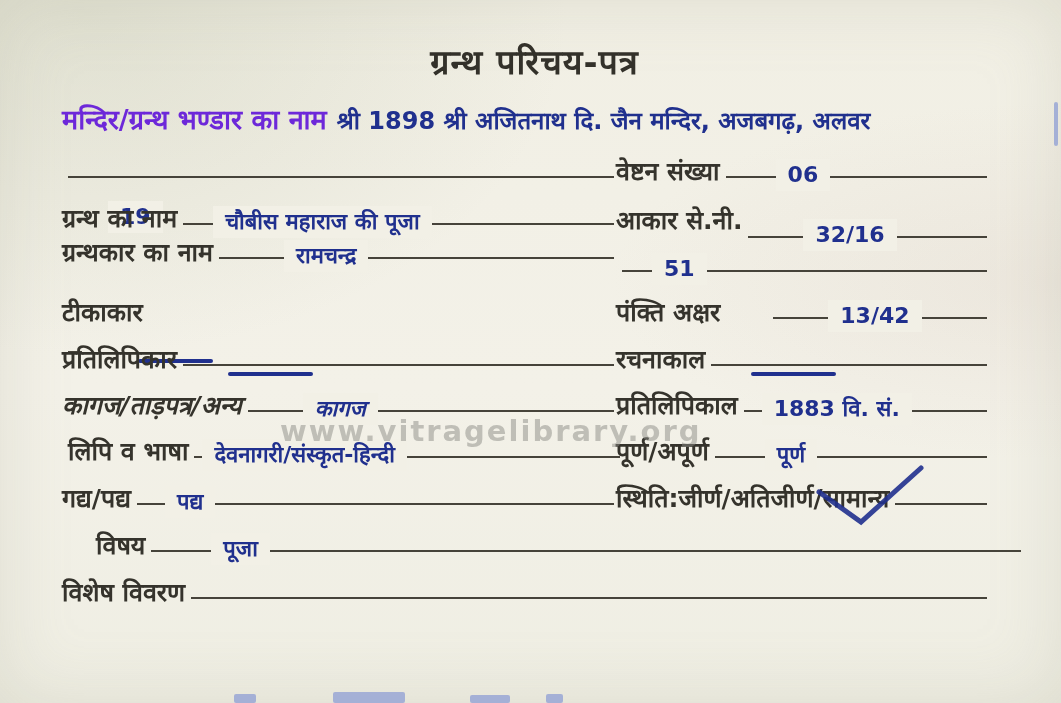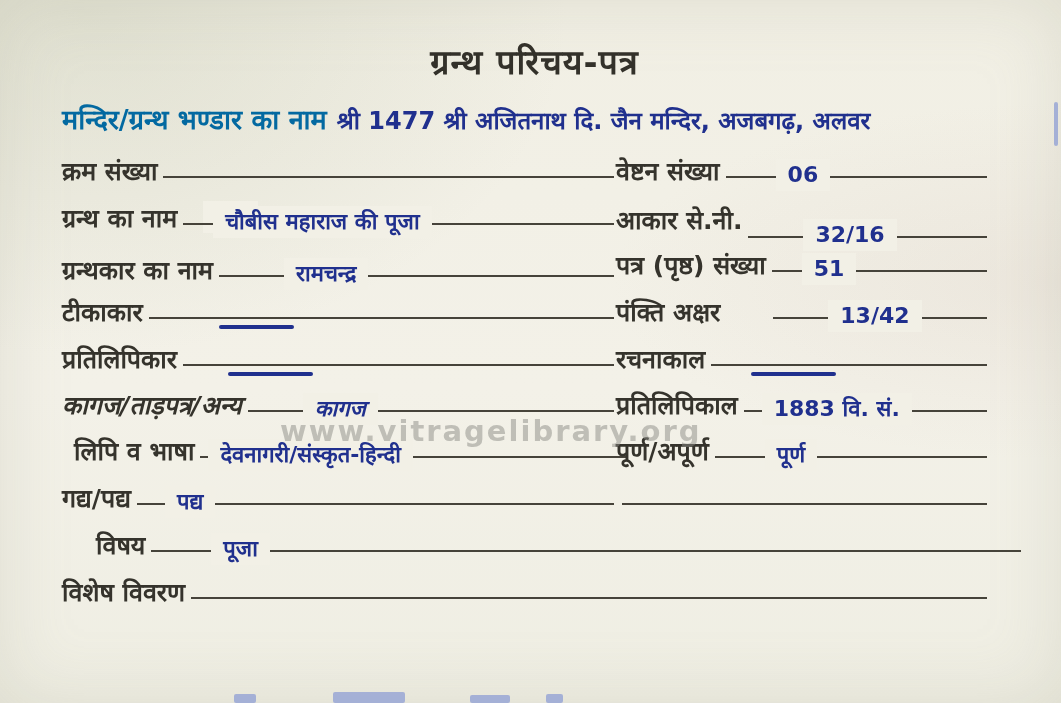--- a/index.html
+++ b/index.html
@@ -16,21 +16,21 @@
       linear-gradient(180deg,#f1efe4 0%,#f3f1e8 55%,#efeee3 100%);
     box-shadow:inset 0 0 70px rgba(160,158,135,.22);
   }
   .title{
     position:absolute;top:38px;left:4px;width:100%;text-align:center;
     font-size:34px;font-weight:bold;color:#33312a;letter-spacing:1px;
   }
   .header-row{
     position:absolute;top:100px;left:62px;width:990px;display:flex;align-items:baseline;white-space:nowrap;
   }
-  .header-label{font-size:27px;font-weight:bold;color:#0369a1;}
+  .header-label{font-size:27px;font-weight:bold;color:#6d28d9;}
   .header-value{font-size:24px;font-weight:bold;color:#20308e;margin-left:10px;}
   .row{position:absolute;height:36px;display:flex;align-items:flex-start;}
   .flabel{font-size:25px;line-height:34px;font-weight:bold;color:#35332c;white-space:nowrap;}
   .rule{flex:1;margin-top:21px;margin-left:6px;border-top:2px solid #46433a;position:relative;min-width:14px;}
   .val{
     position:absolute;top:-19px;font-size:22px;font-weight:bold;color:#20308e;
     background:#f2f0e6;padding:0 12px;line-height:32px;white-space:nowrap;
   }
   .bluedash{position:absolute;height:4px;background:#20308e;border-radius:2px;top:6px;}
   .checked{position:relative;display:inline-block;}
@@ -43,66 +43,65 @@
 </style>
 </head>
 <body>
 
 <div class="paper"></div>
 
 <div class="title">ग्रन्थ परिचय-पत्र</div>
 
 <div class="header-row">
   <span class="header-label">मन्दिर/ग्रन्थ भण्डार का नाम</span>
-  <span class="header-value">श्री 1477 श्री अजितनाथ दि. जैन मन्दिर, अजबगढ़, अलवर</span>
+  <span class="header-value">श्री 1898 श्री अजितनाथ दि. जैन मन्दिर, अजबगढ़, अलवर</span>
 </div>
 
 <div class="row" style="top:155px;left:62px;width:552px;">
-  <span class="flabel">क्रम संख्या</span>
   <div class="rule">
     <span class="val" style="left:40px;margin-top:42px;">19</span>
   </div>
 </div>
 
 <div class="row" style="top:202px;left:62px;width:552px;">
   <span class="flabel">ग्रन्थ का नाम</span>
   <div class="rule">
     <span class="val" style="left:30px;">चौबीस महाराज की पूजा</span>
   </div>
 </div>
 
-<div class="row" style="top:254px;left:62px;width:552px;">
+<div class="row" style="top:236px;left:62px;width:552px;">
   <span class="flabel">ग्रन्थकार का नाम</span>
   <div class="rule">
     <span class="val" style="left:65px;">रामचन्द्र</span>
   </div>
 </div>
 
-<div class="row" style="top:296px;left:62px;width:552px;">
+<div class="row" style="top:296px;left:62px;width:552px;flex-direction:column;">
   <span class="flabel">टीकाकार</span>
   <div class="rule">
     <span class="bluedash" style="left:70px;width:75px;"></span>
   </div>
 </div>
 
 <div class="row" style="top:343px;left:62px;width:552px;">
   <span class="flabel">प्रतिलिपिकार</span>
   <div class="rule">
     <span class="bluedash" style="left:45px;width:85px;"></span>
   </div>
 </div>
 
 <div class="row" style="top:389px;left:62px;width:552px;font-style:italic;">
   <span class="flabel">कागज/ताड़पत्र/अन्य</span>
   <div class="rule">
     <span class="val" style="left:55px;">कागज</span>
   </div>
 </div>
 
-<div class="row" style="top:435px;left:74px;width:552px;">
+<div class="row" style="top:435px;left:68px;width:552px;">
   <span class="flabel">लिपि व भाषा</span>
   <div class="rule">
     <span class="val" style="left:8px;">देवनागरी/संस्कृत-हिन्दी</span>
   </div>
 </div>
 
 <div class="row" style="top:482px;left:62px;width:552px;">
   <span class="flabel">गद्य/पद्य</span>
   <div class="rule">
     <span class="val" style="left:28px;">पद्य</span>
@@ -129,21 +128,20 @@
 </div>
 
 <div class="row" style="top:202px;left:616px;width:371px;align-items:flex-end;">
   <span class="flabel">आकार से.नी.</span>
   <div class="rule">
     <span class="val" style="left:55px;">32/16</span>
   </div>
 </div>
 
 <div class="row" style="top:249px;left:616px;width:371px;">
-  <span class="flabel">पत्र (पृष्ठ) संख्या</span>
   <div class="rule">
     <span class="val" style="left:30px;">51</span>
   </div>
 </div>
 
 <div class="row" style="top:296px;left:616px;width:371px;gap:47px;">
   <span class="flabel">पंक्ति अक्षर</span>
   <div class="rule">
     <span class="val" style="left:55px;">13/42</span>
   </div>
@@ -164,20 +162,23 @@
 </div>
 
 <div class="row" style="top:435px;left:616px;width:371px;">
   <span class="flabel">पूर्ण/अपूर्ण</span>
   <div class="rule">
     <span class="val" style="left:50px;">पूर्ण</span>
   </div>
 </div>
 
 <div class="row" style="top:482px;left:616px;width:371px;">
+  <span class="flabel"><span>स्थिति:जीर्ण/अतिजीर्ण/</span><span class="checked"><svg width="112" height="64" viewBox="0 0 112 64">
+          <path d="M4 28 L46 58 L106 4" fill="none" stroke="#20308e" stroke-width="5" stroke-linecap="round" opacity="0.9"></path>
+        </svg><span>सामान्य</span></span></span>
   <div class="rule"></div>
 </div>
 
 <div class="watermark">www.vitragelibrary.org</div>
 
 <div class="artifact" style="left:1054px;top:102px;width:4px;height:44px;"></div>
 <div class="artifact" style="left:234px;top:694px;width:22px;height:9px;"></div>
 <div class="artifact" style="left:333px;top:692px;width:72px;height:11px;"></div>
 <div class="artifact" style="left:470px;top:695px;width:40px;height:8px;"></div>
 <div class="artifact" style="left:546px;top:694px;width:17px;height:9px;"></div>

